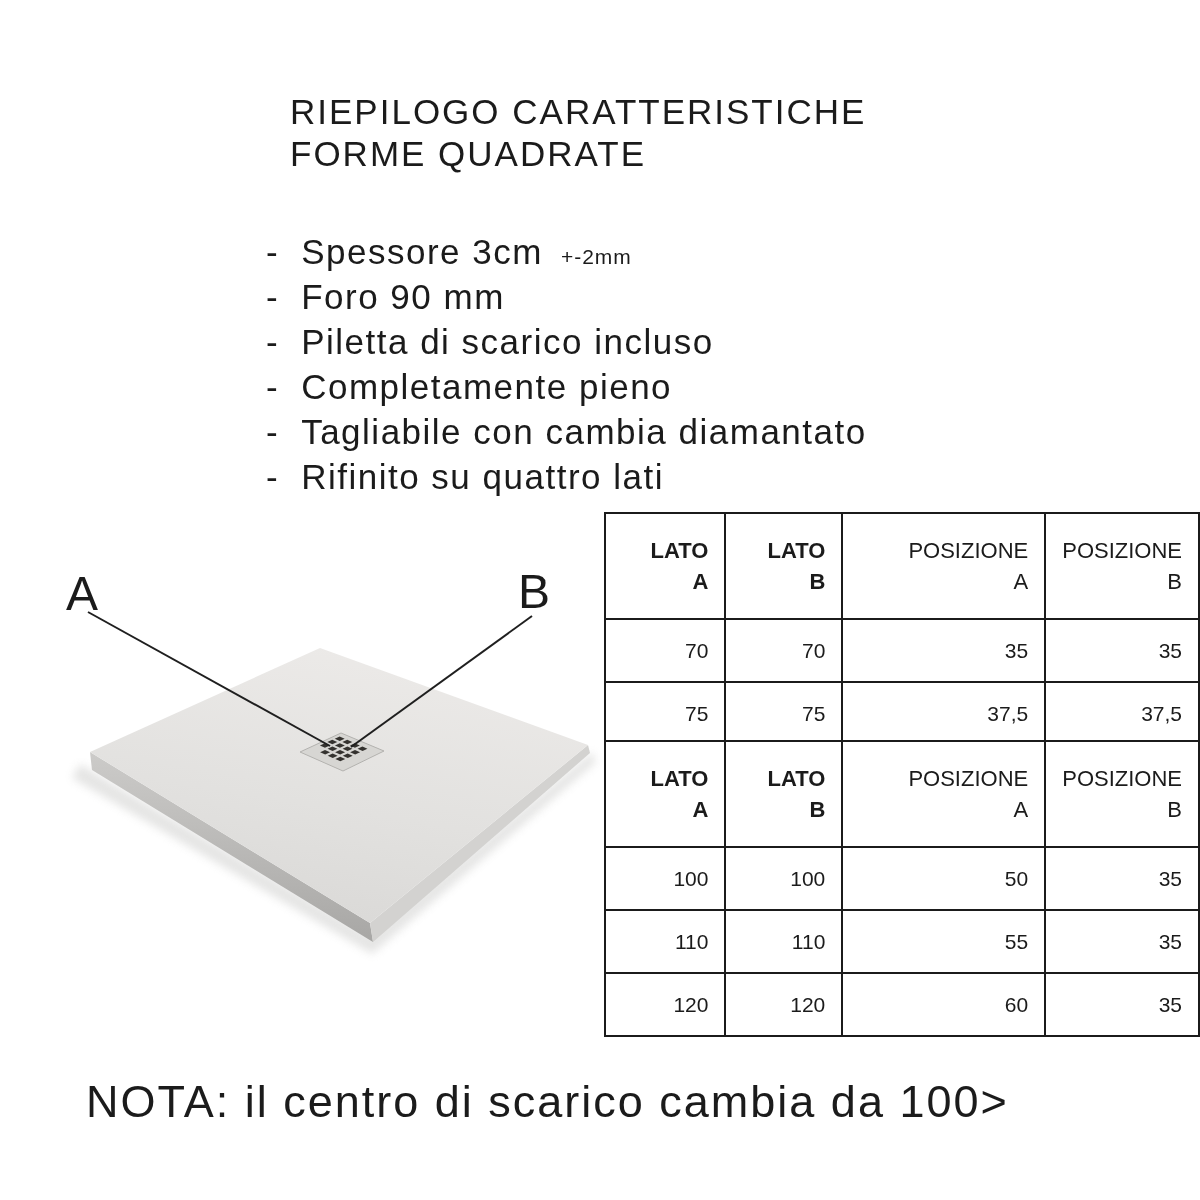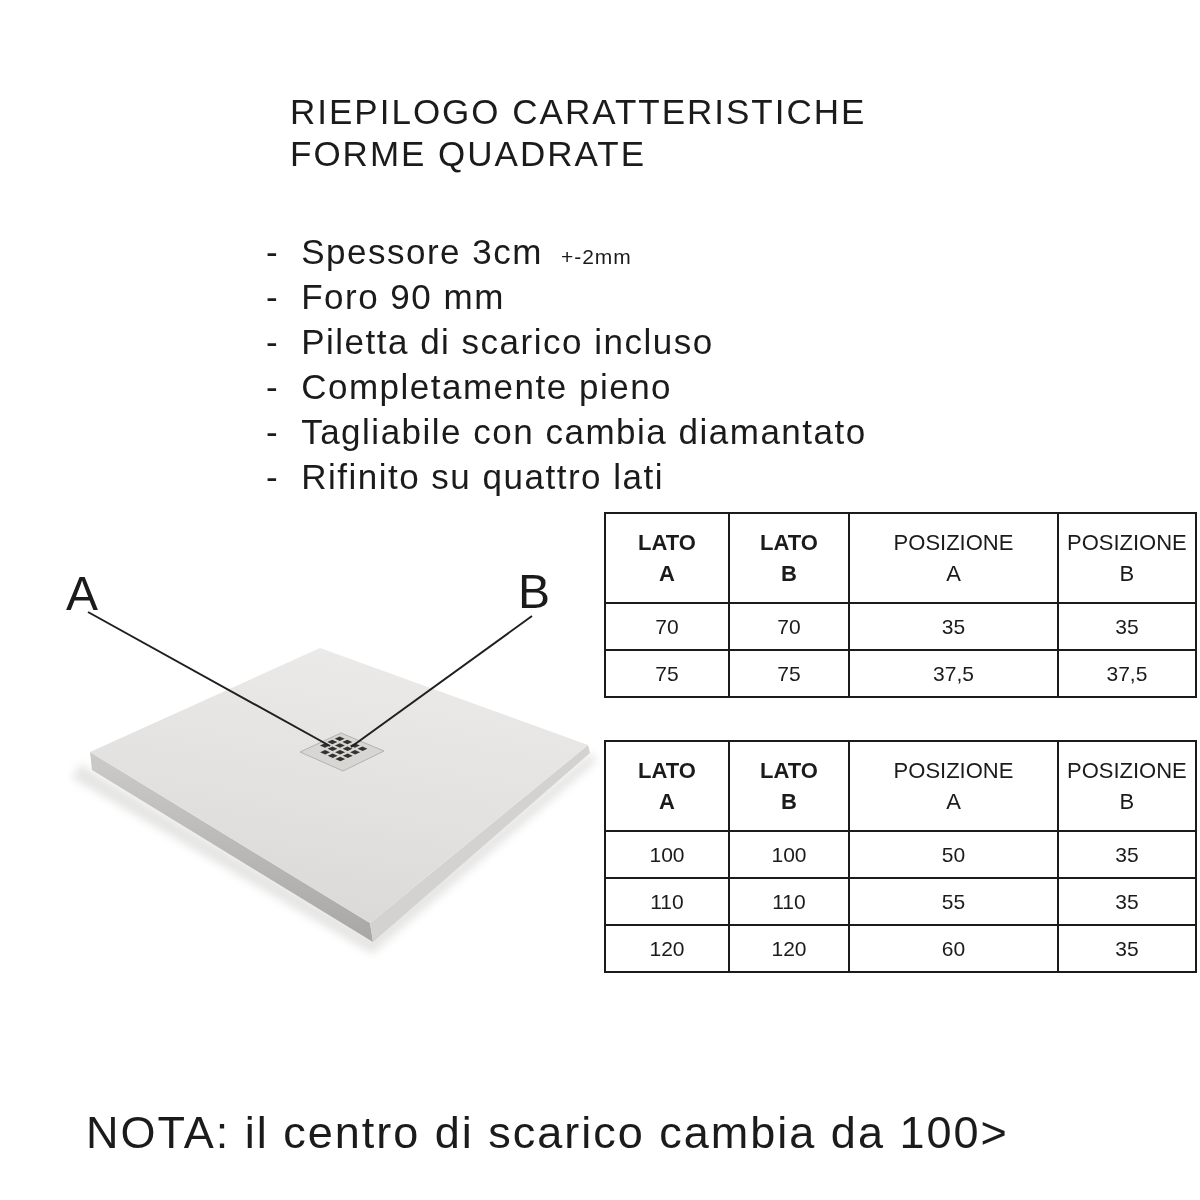--- a/index.html
+++ b/index.html
@@ -22,28 +22,28 @@
 
   
   .diagram-label{font-size:48px;line-height:1;font-weight:400}
   .label-a{left:66px;top:570px}
   .label-b{left:518px;top:568px}
 
   
   table.spec{position:absolute;border-collapse:collapse;table-layout:fixed;background:#fff}
   #table1{left:604px;top:512px}
   #table2{left:604px;top:740px}
-  .spec th,.spec td{border:2px solid #1b1b1b;text-align:center;vertical-align:middle;padding:8px}
+  .spec th,.spec td{border:2px solid #1b1b1b;text-align:right;vertical-align:middle;padding:16px}
   .spec th{font-weight:normal;font-size:22px;line-height:31px;height:72px}
   .spec th.b{font-weight:bold}
   .spec td{font-size:21px;height:29px;line-height:29px}
   .c1{width:124px}.c2{width:120px}.c3{width:209px}.c4{width:125px}
 
   
-  .note{left:86px;top:1107px;font-size:45px;letter-spacing:2px;white-space:nowrap}
+  .note{left:86px;top:1076px;font-size:45px;letter-spacing:2px;white-space:nowrap}
 
   svg.illu{position:absolute;left:0;top:0;pointer-events:none}
 </style>
 </head>
 <body>
 
 <div class="abs title">
   <div>RIEPILOGO CARATTERISTICHE</div>
   <div>FORME QUADRATE</div>
 </div>

